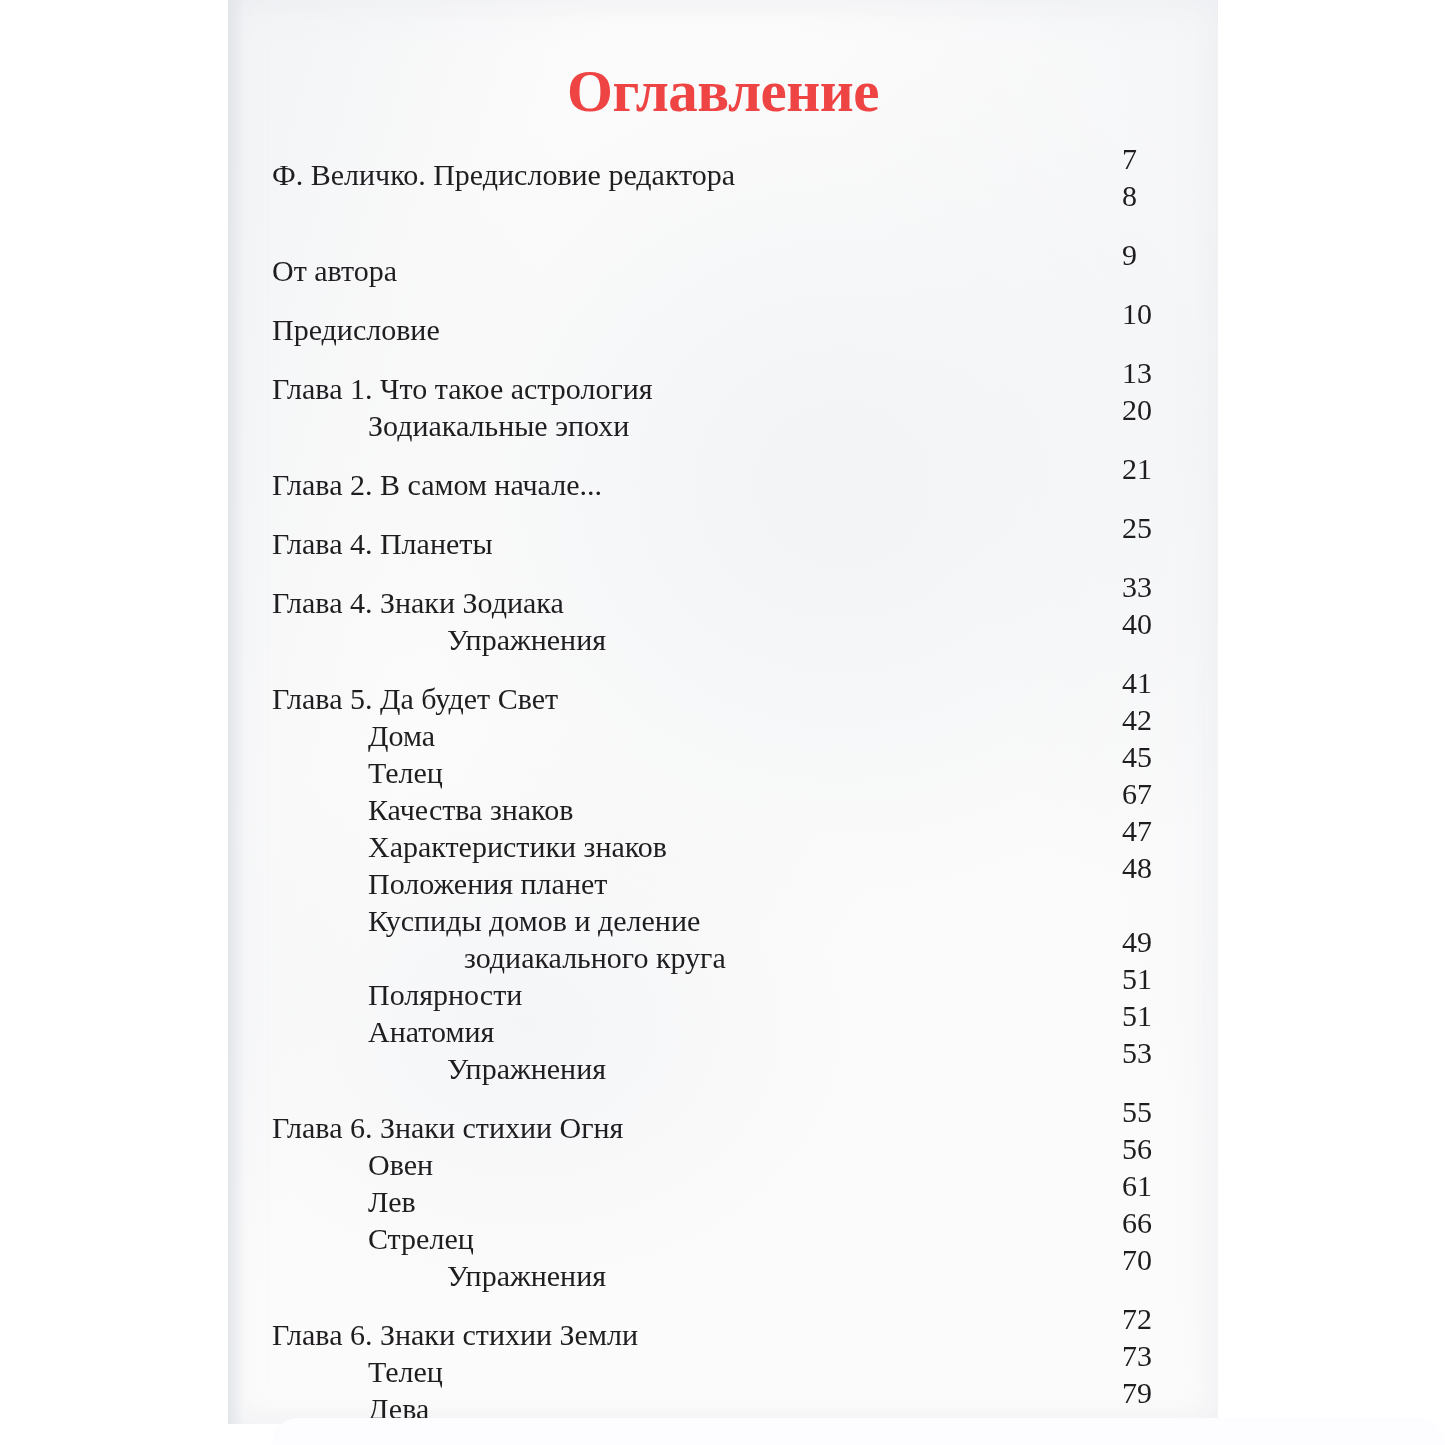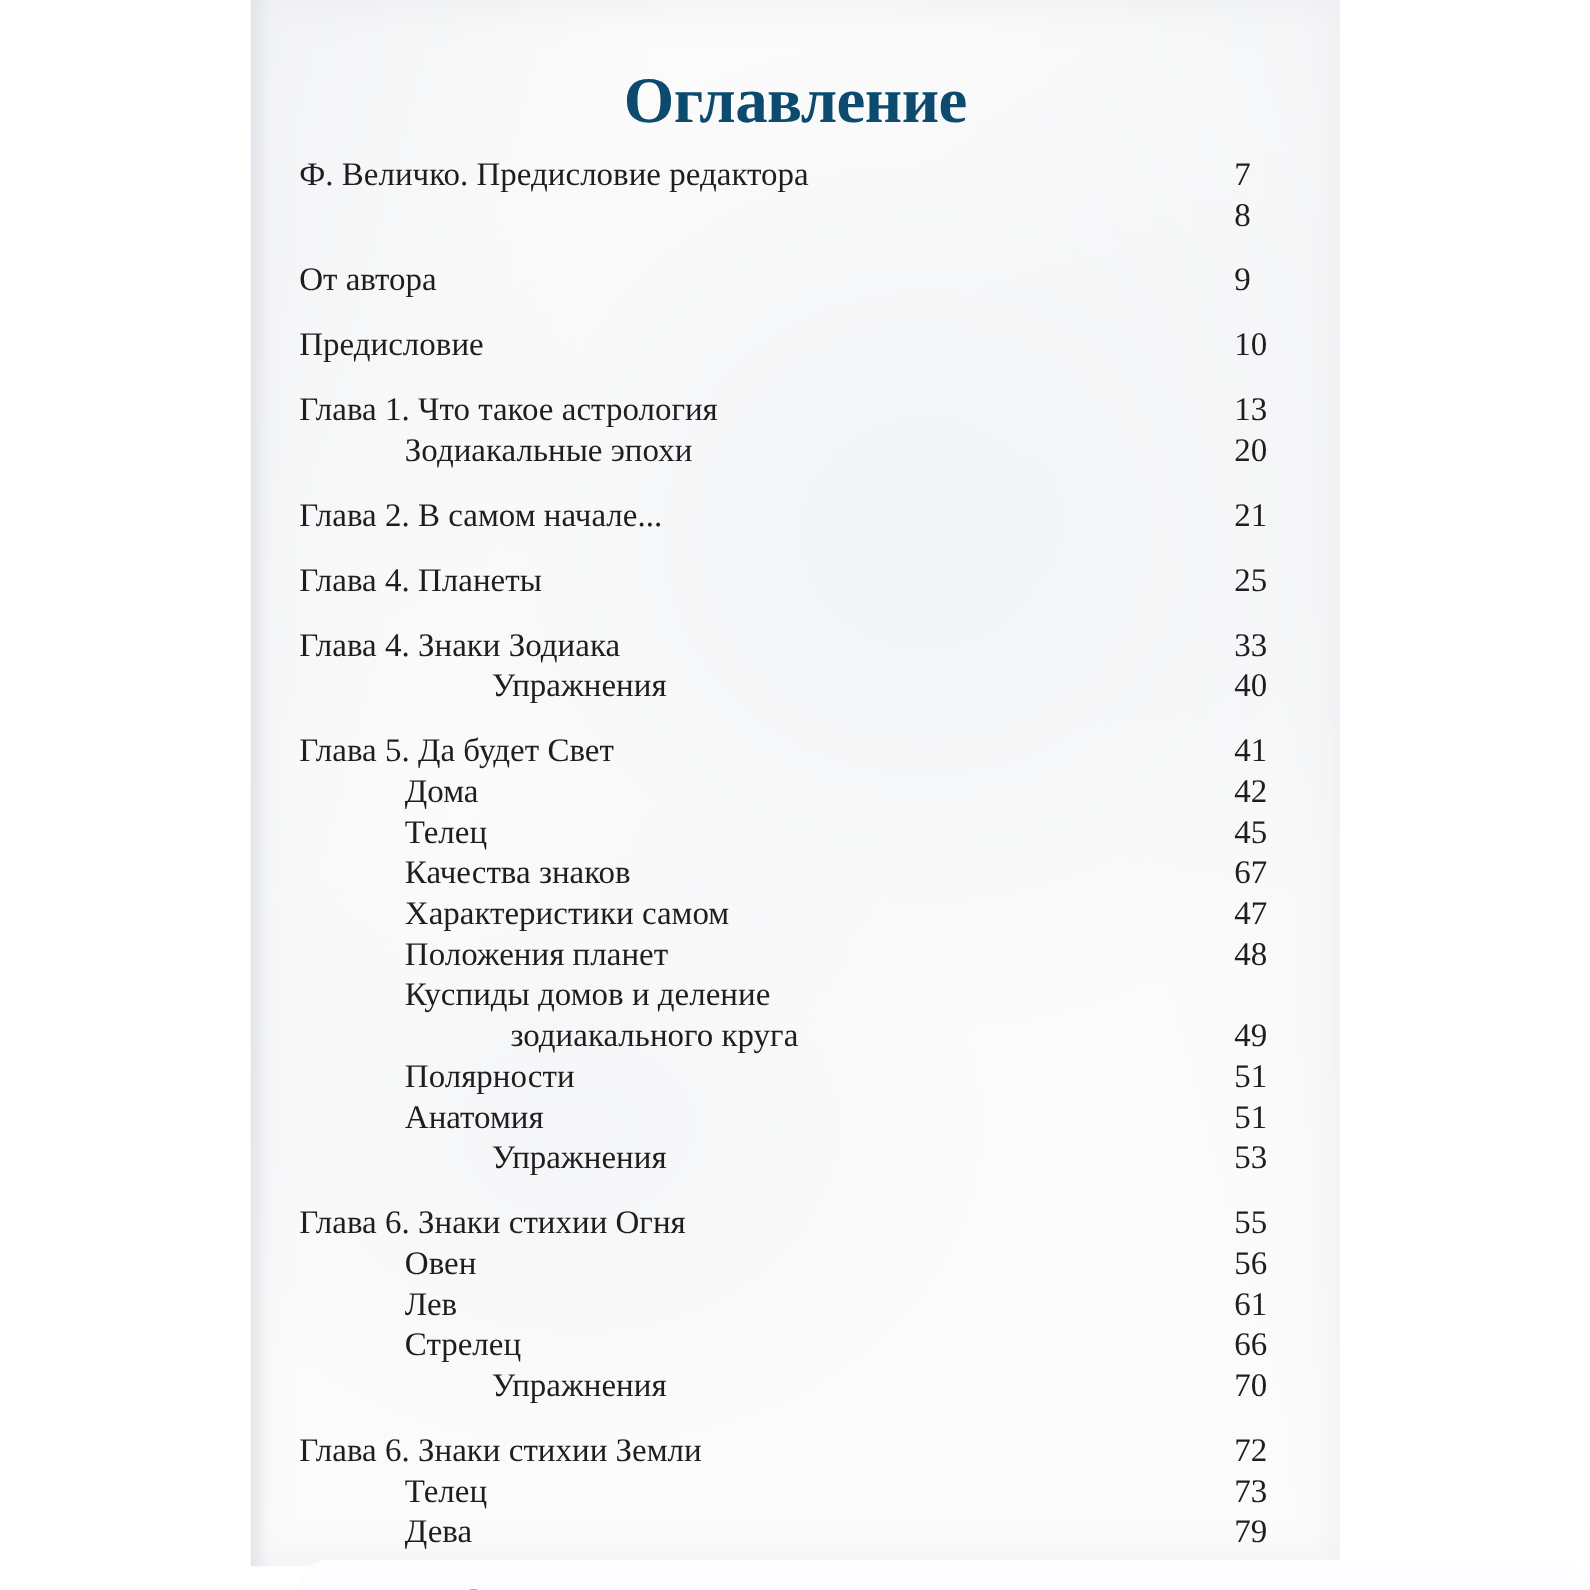--- a/index.html
+++ b/index.html
@@ -58,21 +58,21 @@
     position: absolute;
     left: 228px;
     top: 16px;
     width: 990px;
     text-align: center;
     font-family: "Liberation Serif", "DejaVu Serif", serif;
     font-weight: bold;
     font-size: 59px;
     line-height: 70px;
     letter-spacing: -0.5px;
-    color: #0c4a6e;
+    color: #ef4444;
     white-space: nowrap;
   }
 
   
   #toc-list {
     position: absolute;
     left: 272px;
     top: 140px;
     width: 900px;
   }
@@ -85,20 +85,21 @@
     position: relative;
     height: 37px;
     line-height: 37px;
     font-size: 30px;
     color: #201d20;
   }
 
   .toc-row .label {
     display: inline-block;
     white-space: nowrap;
+    margin-top: 16px;
   }
 
   .toc-row .page {
     position: absolute;
     left: 850px;
     top: 0;
     width: 70px;
     text-align: left;
     font-size: 30px;
     color: #201d20;
@@ -140,21 +141,21 @@
     </div>
     <div class="toc-group">
       <div class="toc-row lvl0"><span class="label">Глава 4. Знаки Зодиака</span><span class="page">33</span></div>
       <div class="toc-row lvl2"><span class="label">Упражнения</span><span class="page">40</span></div>
     </div>
     <div class="toc-group">
       <div class="toc-row lvl0"><span class="label">Глава 5. Да будет Свет</span><span class="page">41</span></div>
       <div class="toc-row lvl1"><span class="label">Дома</span><span class="page">42</span></div>
       <div class="toc-row lvl1"><span class="label">Телец</span><span class="page">45</span></div>
       <div class="toc-row lvl1"><span class="label">Качества знаков</span><span class="page">67</span></div>
-      <div class="toc-row lvl1"><span class="label">Характеристики самом</span><span class="page">47</span></div>
+      <div class="toc-row lvl1"><span class="label">Характеристики знаков</span><span class="page">47</span></div>
       <div class="toc-row lvl1"><span class="label">Положения планет</span><span class="page">48</span></div>
       <div class="toc-row lvl1"><span class="label">Куспиды домов и деление</span></div>
       <div class="toc-row lvl3"><span class="label">зодиакального круга</span><span class="page">49</span></div>
       <div class="toc-row lvl1"><span class="label">Полярности</span><span class="page">51</span></div>
       <div class="toc-row lvl1"><span class="label">Анатомия</span><span class="page">51</span></div>
       <div class="toc-row lvl2"><span class="label">Упражнения</span><span class="page">53</span></div>
     </div>
     <div class="toc-group">
       <div class="toc-row lvl0"><span class="label">Глава 6. Знаки стихии Огня</span><span class="page">55</span></div>
       <div class="toc-row lvl1"><span class="label">Овен</span><span class="page">56</span></div>

